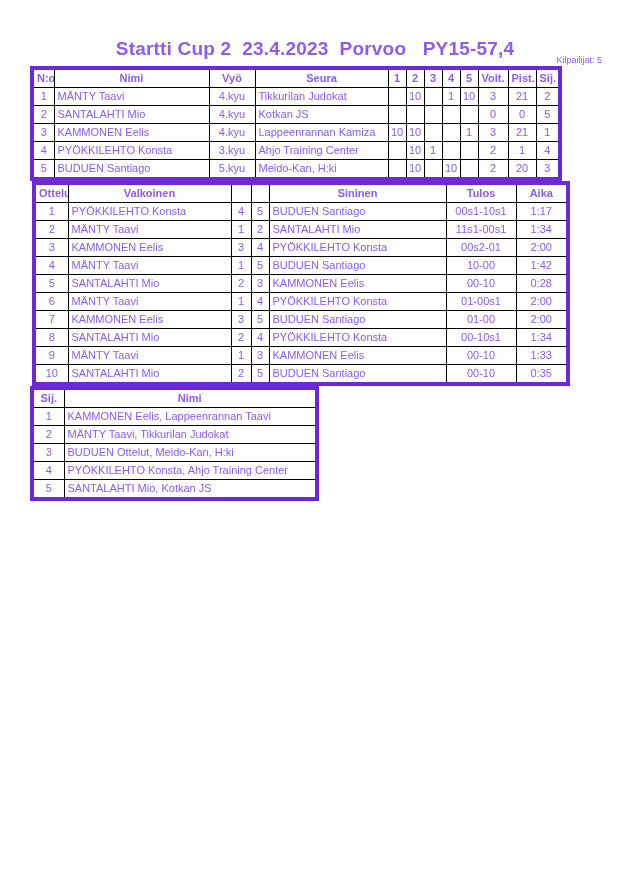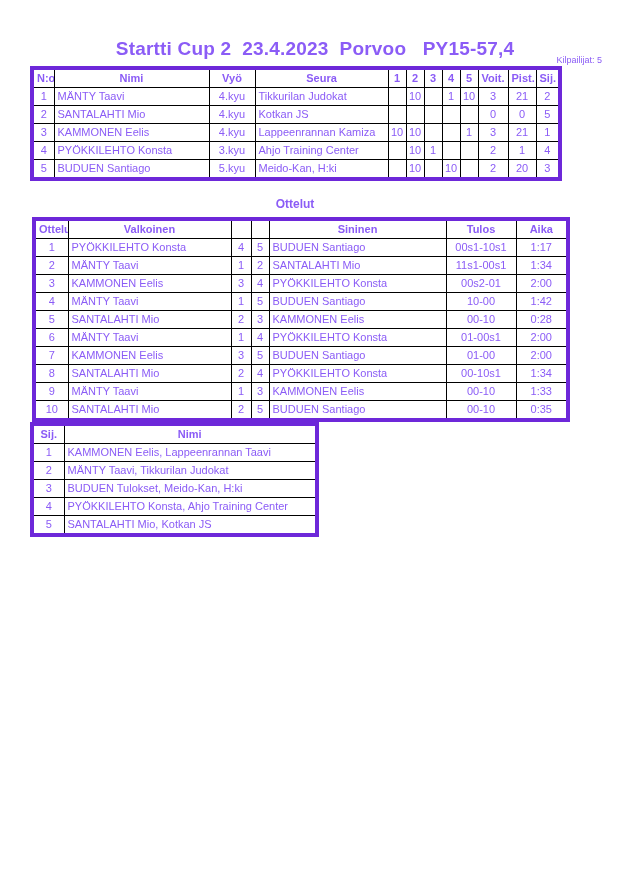--- a/index.html
+++ b/index.html
@@ -163,21 +163,20 @@
           <td class="c"></td>
           <td class="c">10</td>
           <td class="c"></td>
           <td class="c">2</td>
           <td class="c">20</td>
           <td class="c">3</td>
         </tr>
       </tbody>
   </table>
 
-  <div class="section-heading ohead">Ottelut</div>
 
   <table class="t2">
     <colgroup>
       <col style="width:34px">
         <col style="width:163px">
         <col style="width:20px">
         <col style="width:18px">
       <col style="width:177px">
         <col style="width:70px">
         <col style="width:52px">
@@ -303,21 +302,21 @@
     <tr>
           <td class="c">1</td>
           <td class="l">KAMMONEN Eelis, Lappeenrannan Taavi</td>
         </tr>
         <tr>
           <td class="c">2</td>
           <td class="l">MÄNTY Taavi, Tikkurilan Judokat</td>
         </tr>
         <tr>
           <td class="c">3</td>
-          <td class="l">BUDUEN Tulokset, Meido-Kan, H:ki</td>
+          <td class="l">BUDUEN Ottelut, Meido-Kan, H:ki</td>
         </tr>
         <tr>
           <td class="c">4</td>
           <td class="l">PYÖKKILEHTO Konsta, Ahjo Training Center</td>
         </tr>
         <tr>
           <td class="c">5</td>
           <td class="l">SANTALAHTI Mio, Kotkan JS</td>
         </tr>
       </tbody>

